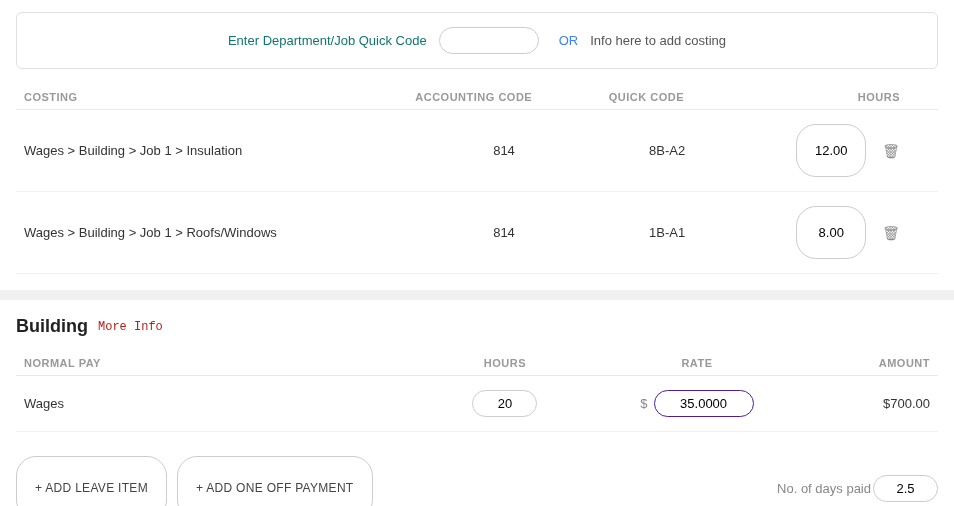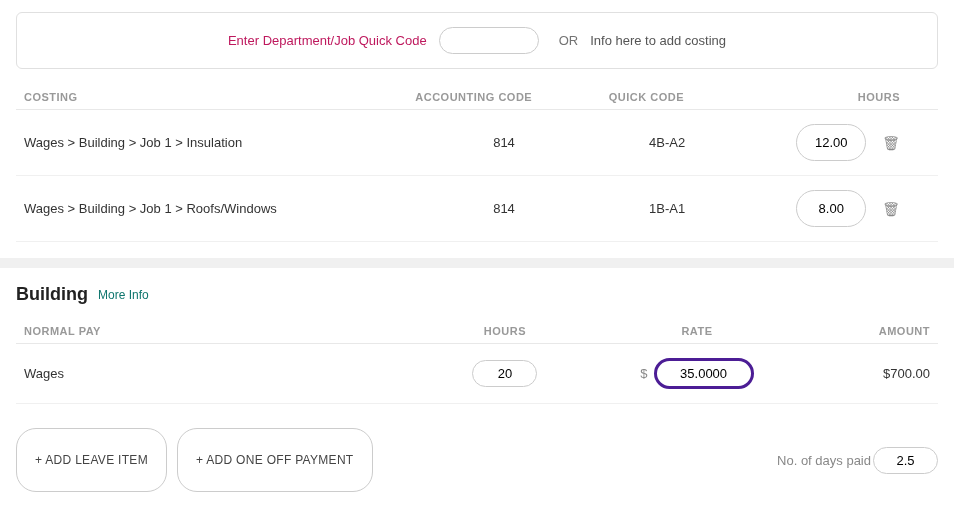--- a/index.html
+++ b/index.html
@@ -23,34 +23,34 @@
       border: 1px solid #e0e0e0;
       border-radius: 6px;
       margin: 12px 16px 0 16px;
       padding: 14px 20px;
       display: flex;
       align-items: center;
       justify-content: center;
       gap: 12px;
     }
     .quick-code-label {
-      color: #be185d;
+      color: #0f766e;
       font-size: 13px;
     }
     .quick-code-input {
       border: 1px solid #ccc;
       border-radius: 20px;
       padding: 5px 14px;
       font-size: 13px;
       width: 100px;
       outline: none;
       background: #fff;
     }
     .quick-code-or {
-      color: #737373;
+      color: #3b82f6;
       font-size: 13px;
       font-weight: 500;
       margin-left: 8px;
     }
     .quick-code-link {
       color: #555;
       font-size: 13px;
       cursor: pointer;
       text-decoration: none;
     }
@@ -86,21 +86,21 @@
     }
     .costing-table tbody tr td.right {
       text-align: right;
     }
     .costing-table tbody tr td.center {
       text-align: center;
     }
     .hours-input {
       border: 1px solid #ccc;
       border-radius: 20px;
-      padding: 10px 12px;
+      padding: 18px 12px;
       font-size: 13px;
       width: 70px;
       text-align: center;
       outline: none;
       background: #fff;
     }
     .delete-icon {
       cursor: pointer;
       color: #888;
       font-size: 14px;
@@ -130,24 +130,25 @@
       align-items: center;
       gap: 10px;
       margin-bottom: 14px;
     }
     .earnings-title {
       font-size: 18px;
       font-weight: 600;
       color: #222;
     }
     .more-info-link {
-      color: #0f766e;
+      color: #b91c1c;
       font-size: 12px;
       cursor: pointer;
       text-decoration: none;
+      font-family: Liberation Mono, monospace;
     }
     .earnings-table {
       width: 100%;
       border-collapse: collapse;
     }
     .earnings-table thead tr th {
       text-align: left;
       color: #999;
       font-size: 11px;
       font-weight: 600;
@@ -180,21 +181,21 @@
       border: 1px solid #ccc;
       border-radius: 20px;
       padding: 5px 12px;
       font-size: 13px;
       width: 65px;
       text-align: center;
       outline: none;
       background: #fff;
     }
     .earnings-rate-input {
-      border: 3px solid #4c1d95;
+      border: 1px solid #4c1d95;
       border-radius: 20px;
       padding: 5px 12px;
       font-size: 13px;
       width: 100px;
       text-align: center;
       outline: none;
       background: #fff;
     }
     .rate-cell {
       display: flex;
@@ -266,21 +267,21 @@
           <th class="center">ACCOUNTING CODE</th>
           <th class="center">QUICK CODE</th>
           <th class="right">HOURS</th>
           <th style="width:30px;"></th>
         </tr>
       </thead>
       <tbody>
         <tr>
           <td>Wages &gt; Building &gt; Job 1 &gt; Insulation</td>
           <td class="center">814</td>
-          <td class="center">4B-A2</td>
+          <td class="center">8B-A2</td>
           <td class="right">
             <div class="hours-cell">
               <input class="hours-input" type="text" value="12.00" style="">
               <span class="delete-icon">🗑</span>
             </div>
           </td>
         </tr>
         <tr>
           <td>Wages &gt; Building &gt; Job 1 &gt; Roofs/Windows</td>
           <td class="center">814</td>

